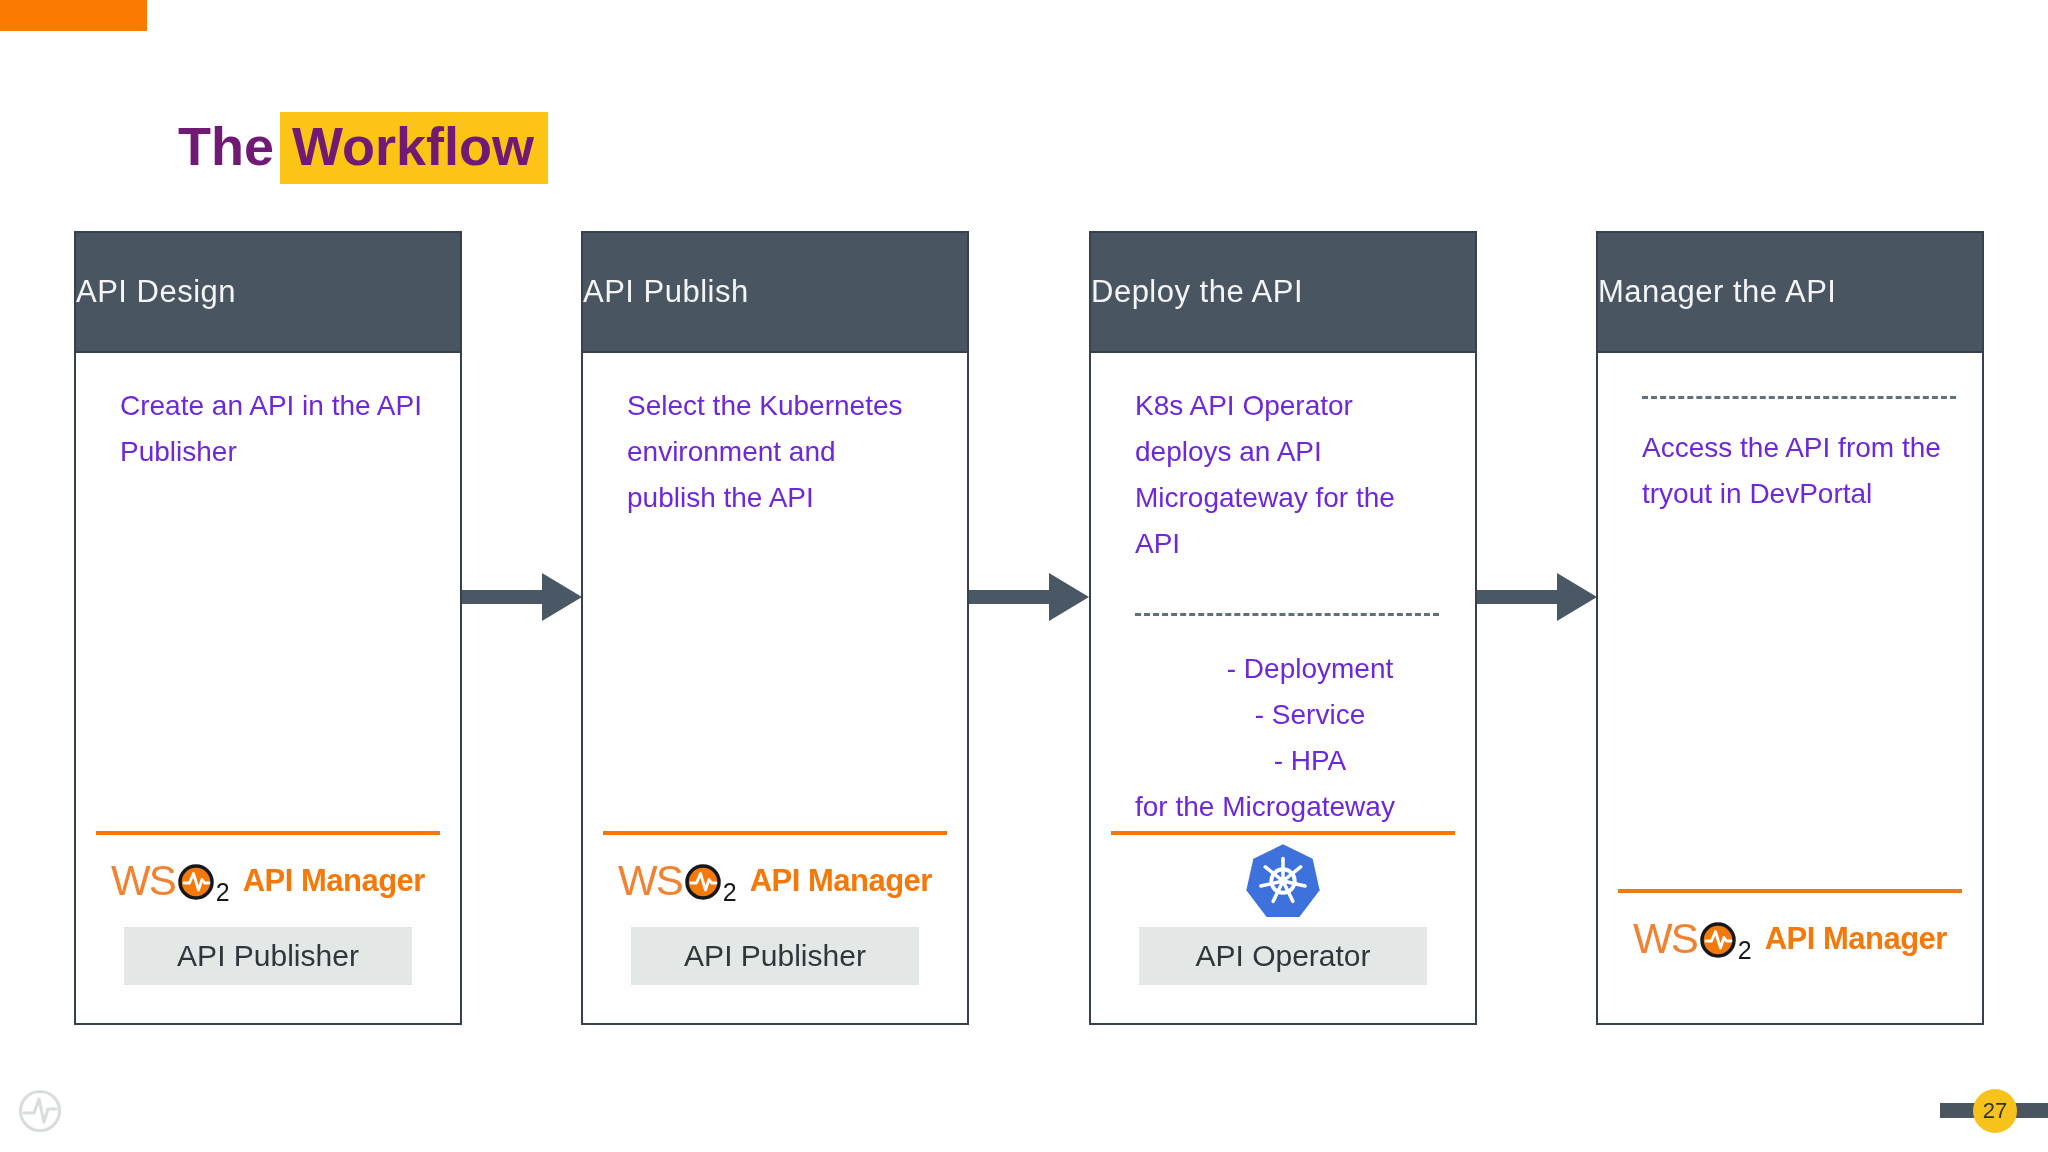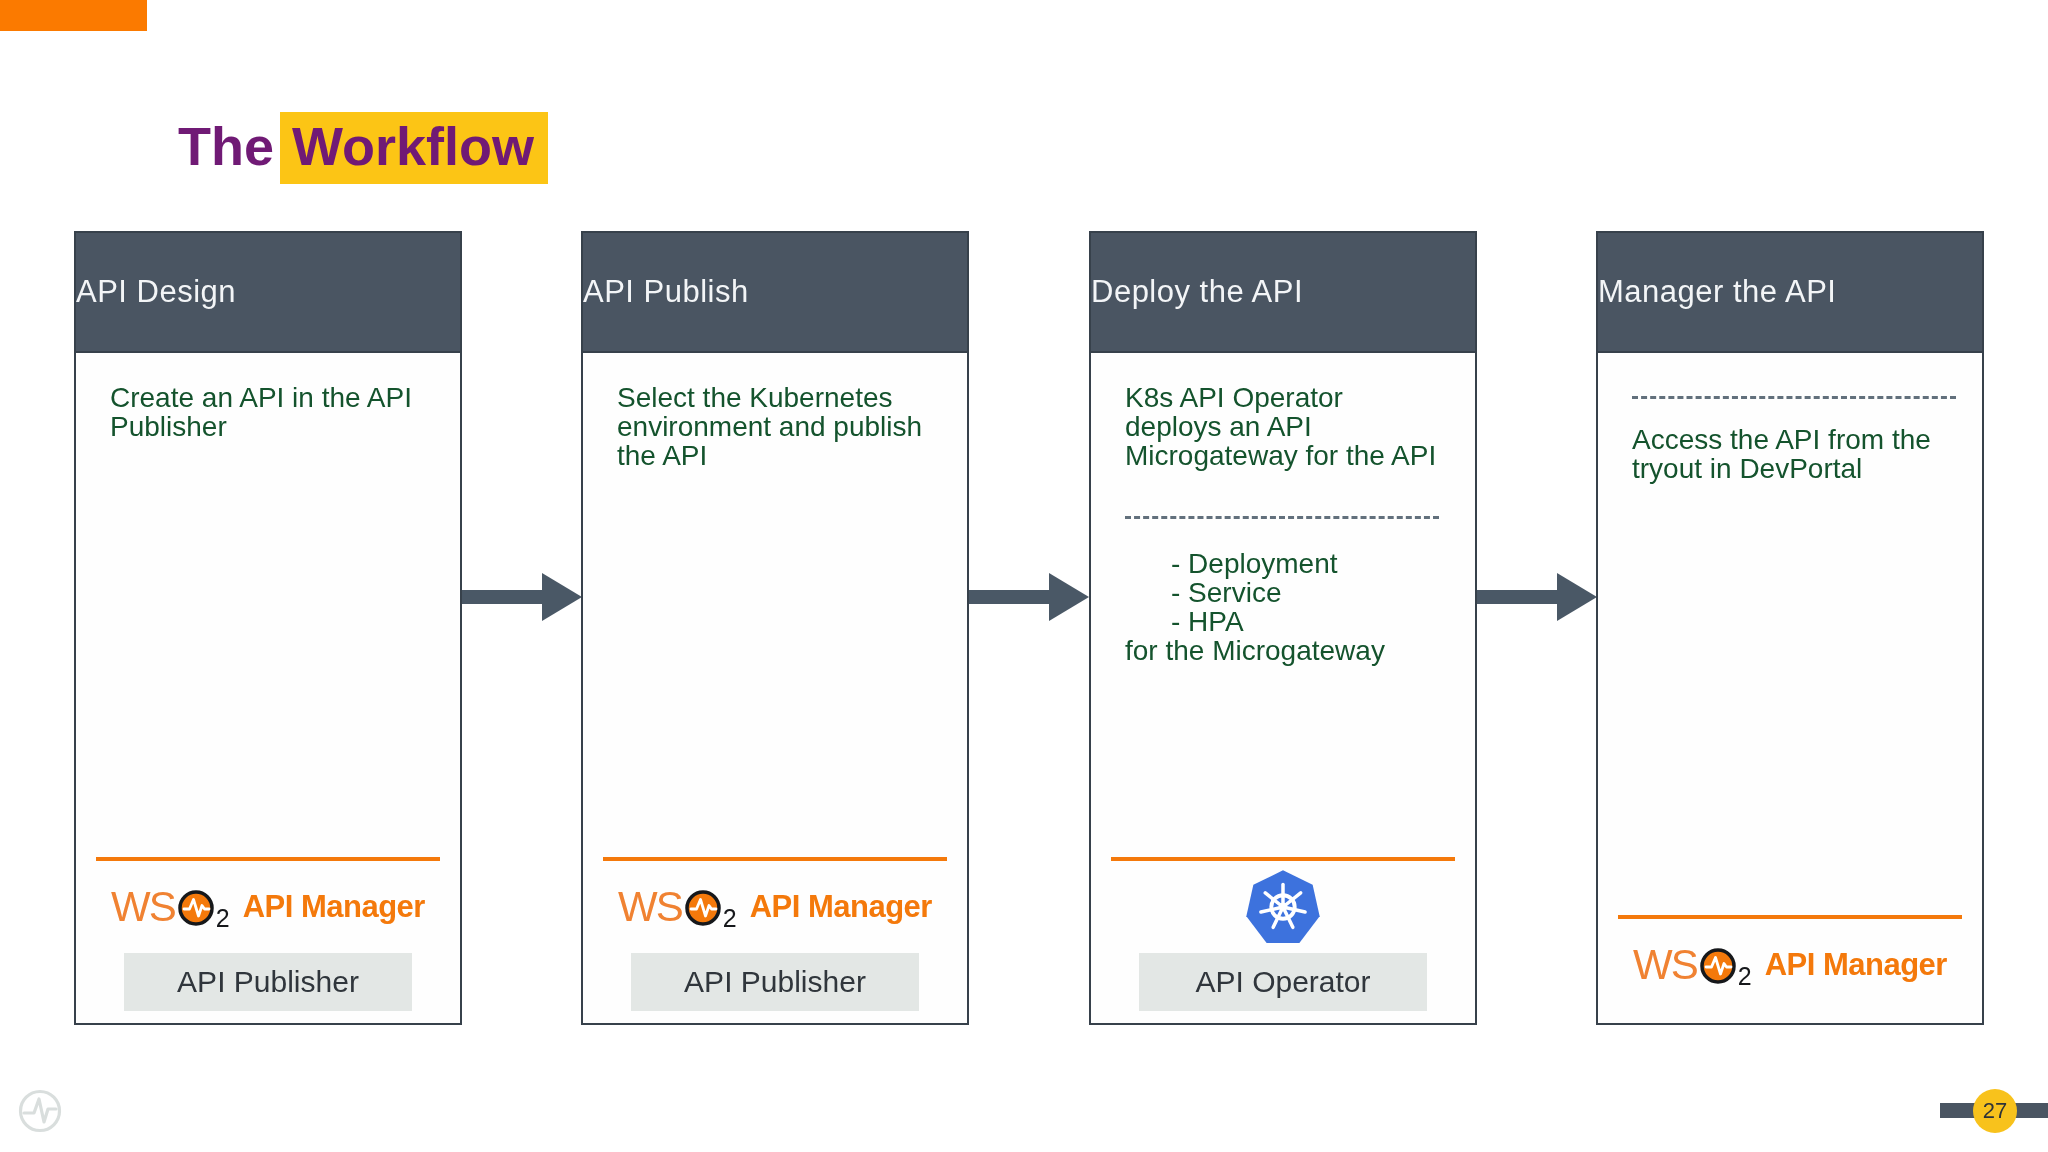--- a/index.html
+++ b/index.html
@@ -15,28 +15,28 @@
   
   .card{
     position:absolute;top:231px;width:388px;height:794px;background:#fefefe;
     border:2px solid #37414b;box-sizing:border-box;
   }
   .card-header{
     height:118px;background:#4a5562;border-bottom:2px solid #37414b;
     display:flex;align-items:center;justify-content:flex-start;
     color:#f3f5f7;font-size:31px;font-weight:500;letter-spacing:.5px;
   }
-  .card-body{padding:30px 36px 0 34px;font-size:28px;line-height:29px;color:#14532d;}
+  .card-body{padding:30px 36px 0 44px;font-size:28px;line-height:46px;color:#6d28d9;}
   .card-body p{margin:0;}
   .dashed-divider{border-top:3px dashed #62707c;height:0;}
   .div-card3{margin:46px 0 30px 0;}
   .div-card4{margin:13px -10px 26px 0;}
-  .creates-item{padding-left:46px;}
-  
-  .card-footer{position:absolute;left:0;right:0;bottom:0;padding:0 20px 12px 20px;box-sizing:border-box;}
+  .creates-item{padding-left:46px;text-align:center;}
+  
+  .card-footer{position:absolute;left:0;right:0;bottom:0;padding:0 20px 38px 20px;box-sizing:border-box;}
   .footer-line{height:4px;background:#f4790b;}
   .logo-row{height:92px;display:flex;align-items:center;justify-content:center;}
   .wso2-logo{display:flex;align-items:center;}
   .wso2-ws{font-size:42px;color:#f08232;letter-spacing:-2px;}
   .wso2-o{margin:2px 0 0 1px;display:block;}
   .wso2-sub{font-size:25px;color:#16181b;align-self:flex-end;margin:0 0 -2px 0;}
   .wso2-product{font-size:31px;font-weight:bold;color:#f4790b;margin-left:13px;letter-spacing:-0.5px;}
   .portal-btn{
     width:288px;height:58px;margin:0 auto;background:#e3e7e5;border:none;
     font-family:inherit;font-size:30px;color:#30363c;display:flex;align-items:center;justify-content:center;

